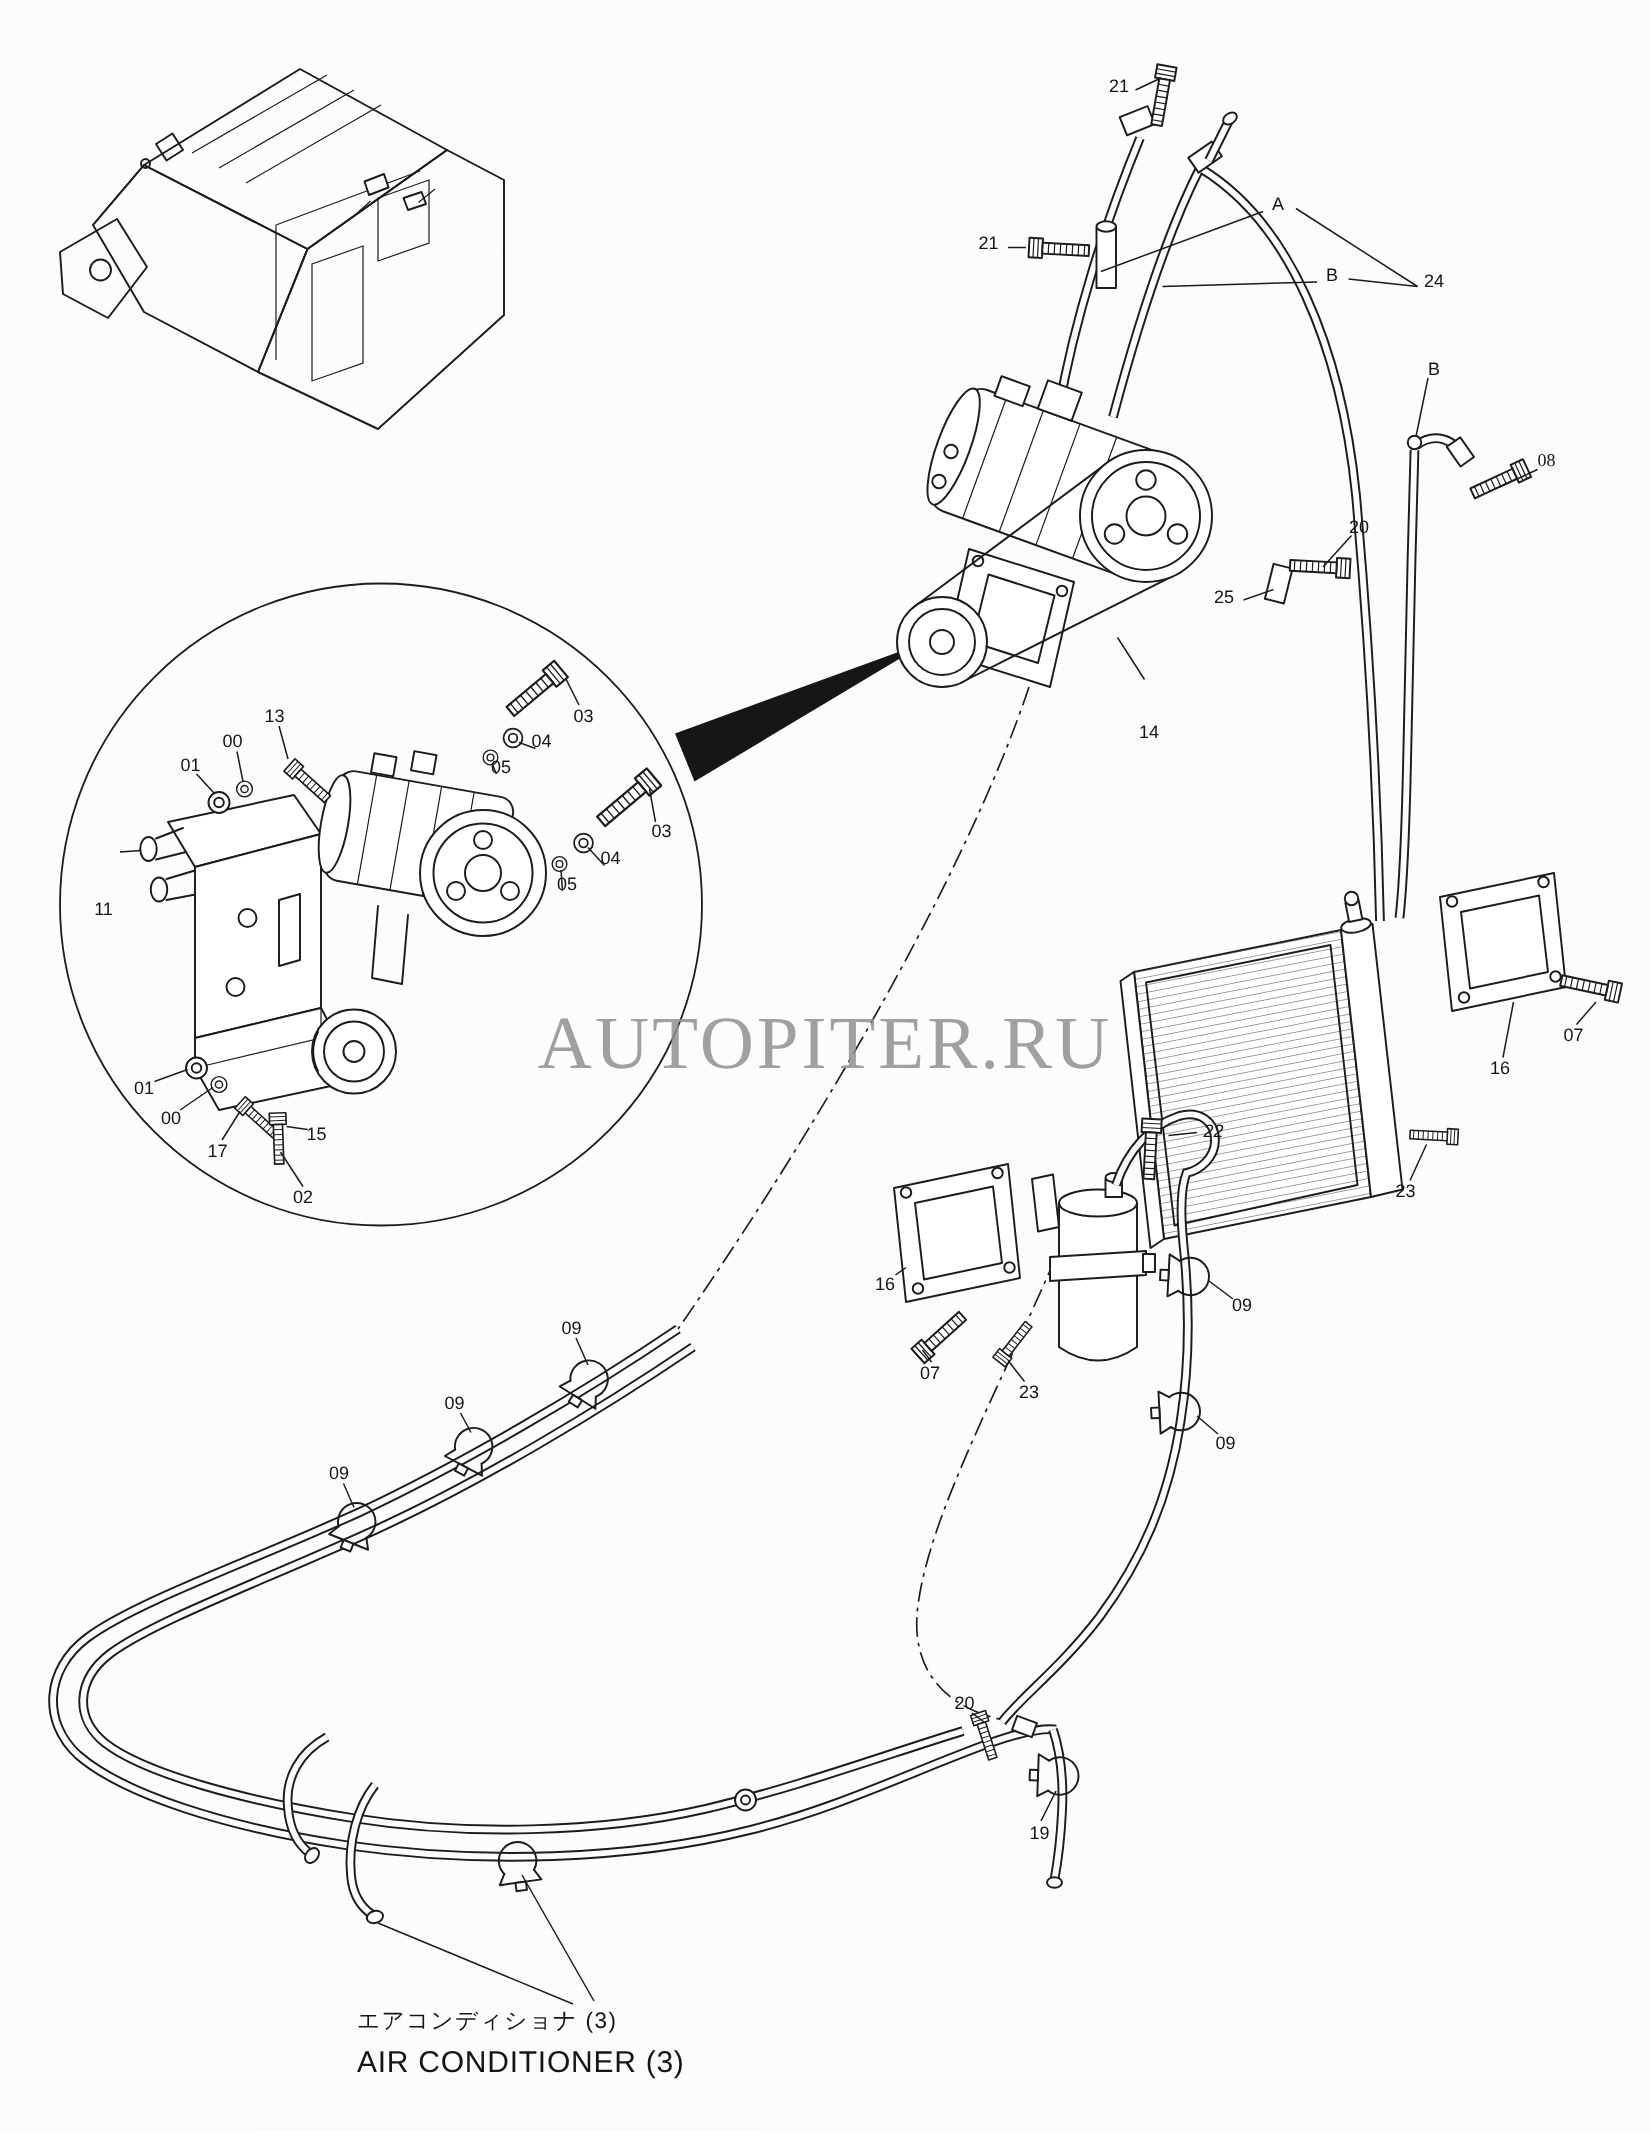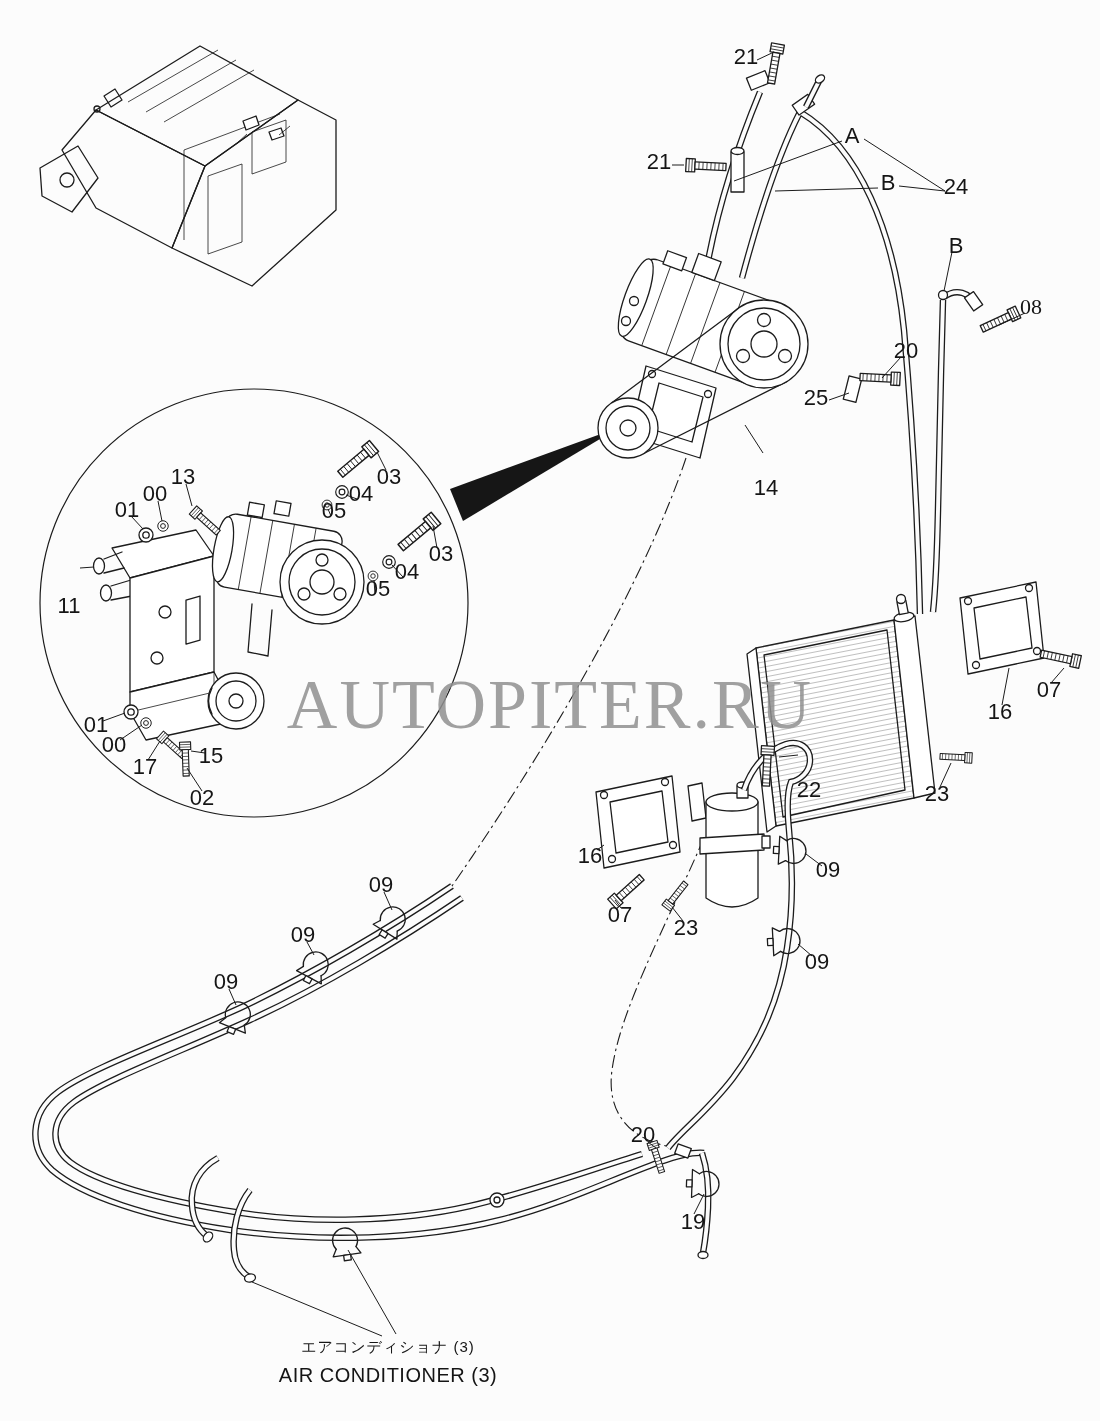--- a/index.html
+++ b/index.html
@@ -5,26 +5,26 @@
   html,body{margin:0;padding:0;background:#fff}
   .page{position:relative;width:1100px;height:1421px;background:#fcfcfc;font-family:"Liberation Sans",sans-serif;overflow:hidden}
   .page svg{position:absolute;left:0;top:0}
   .ln{fill:none;stroke:#1c1c1c;stroke-width:1.3;stroke-linecap:round;stroke-linejoin:round}
   .lnw{fill:#fff;stroke:#1c1c1c;stroke-width:1.3;stroke-linejoin:round}
   .thin{fill:none;stroke:#1c1c1c;stroke-width:.8}
   .ldr{fill:none;stroke:#1c1c1c;stroke-width:1}
   .hozO{fill:none;stroke:#1c1c1c;stroke-width:6.5}
   .hozI{fill:none;stroke:#fcfcfc;stroke-width:3.9}
   .dash{fill:none;stroke:#1c1c1c;stroke-width:1.1;stroke-dasharray:13 4 2.5 4}
-  .part-label{position:absolute;transform:translate(-50%,-50%);font-size:22px;color:#151515;white-space:nowrap}
+  .part-label{position:absolute;transform:translate(-50%,-50%);font-size:12px;color:#151515;white-space:nowrap}
   .label-layer{position:absolute;left:0;top:0;width:100%;height:100%;z-index:5;pointer-events:none}
   .watermark{position:absolute;left:0;top:670px;width:100%;text-align:center;line-height:1;
-    font-family:"Liberation Serif",serif;font-size:70px;font-weight:500;letter-spacing:2px;
+    font-family:"Liberation Serif",serif;font-size:50px;font-weight:500;letter-spacing:2px;
     color:#909090;opacity:.85;z-index:6;pointer-events:none}
-  .caption{position:absolute;left:238px;top:1338px;width:300px;text-align:center;color:#151515;z-index:4}
+  .caption{position:absolute;left:238px;top:1338px;width:300px;color:#151515;z-index:4}
   .caption .jp{font-size:15px;letter-spacing:1px}
   .caption .en{font-size:20px;letter-spacing:.5px;margin-top:7px}
 </style>
 </head>
 <body>
 
 <div class="page">
 
 <svg width="1100" height="1421" viewBox="0 0 1100 1421" xmlns="http://www.w3.org/2000/svg" xmlns:xlink="http://www.w3.org/1999/xlink">
   <defs>
@@ -322,21 +322,21 @@
       <div class="part-label" style="left: 334px; top: 511px;">05</div>
       <div class="part-label" style="left: 69px; top: 565px; margin-top: 41px;">11</div>
       <div class="part-label" style="left: 441px; top: 554px;">03</div>
       <div class="part-label" style="left: 407px; top: 572px;">04</div>
       <div class="part-label" style="left: 378px; top: 589px;">05</div>
       <div class="part-label" style="left: 96px; top: 725px;">01</div>
       <div class="part-label" style="left: 114px; top: 745px;">00</div>
       <div class="part-label" style="left: 145px; top: 767px;">17</div>
       <div class="part-label" style="left: 211px; top: 756px;">15</div>
       <div class="part-label" style="left: 202px; top: 798px;">02</div>
-      <div class="part-label" style="left: 809px; top: 790px;">22</div>
+      <div class="part-label" style="left: 809px; top: 754px; font-style: italic;">22</div>
       <div class="part-label" style="left: 1000px; top: 712px;">16</div>
       <div class="part-label" style="left: 1049px; top: 690px;">07</div>
       <div class="part-label" style="left: 937px; top: 794px;">23</div>
       <div class="part-label" style="left: 590px; top: 856px;">16</div>
       <div class="part-label" style="left: 620px; top: 915px;">07</div>
       <div class="part-label" style="left: 686px; top: 928px;">23</div>
       <div class="part-label" style="left: 828px; top: 870px;">09</div>
       <div class="part-label" style="left: 817px; top: 962px;">09</div>
       <div class="part-label" style="left: 381px; top: 885px;">09</div>
       <div class="part-label" style="left: 303px; top: 935px;">09</div>

